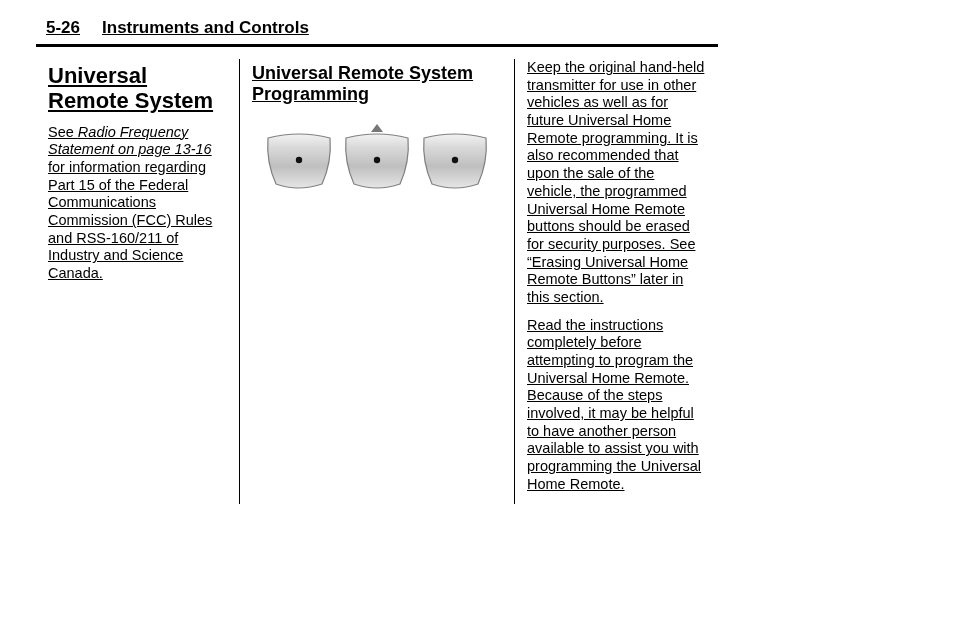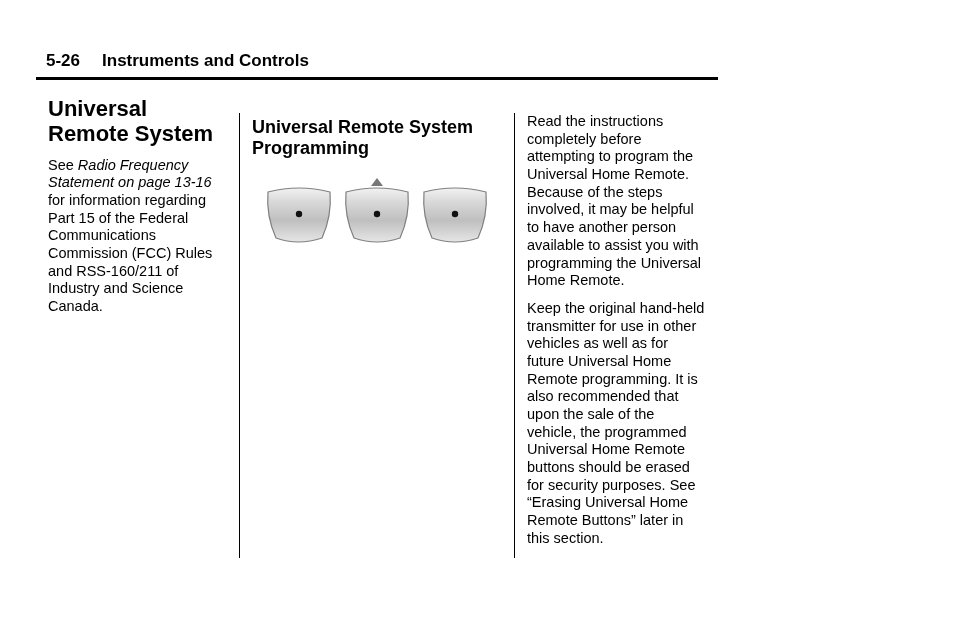--- a/index.html
+++ b/index.html
@@ -1,24 +1,24 @@
 <!DOCTYPE html>
 <html><head>
 <meta charset="utf-8">
 <style>
   * { box-sizing: border-box; margin: 0; padding: 0; }
   html, body { width: 954px; height: 638px; background: #fff; font-family: Arial, Helvetica, sans-serif; color: #000; }
-  .page { width: 754px; height: 638px; padding: 18px 36px 40px 36px; }
+  .page { width: 754px; height: 638px; padding: 18px 36px 40px 36px; text-decoration: underline; }
   .header-row { display: flex; align-items: baseline; gap: 22px; padding-left: 10px; }
   .page-num { font-weight: 700; font-size: 17px; }
-  .chapter { font-weight: 700; font-size: 17px; margin-top: 33px; }
+  .chapter { font-weight: 700; font-size: 17px; }
   .hr { height: 3px; background: #000; margin: 6px 0 12px 0; }
   .cols { display: flex; gap: 0; }
   .col { flex: 1; padding: 0 12px; display: flex; flex-direction: column; }
-  .col + .col { border-left: 1px solid #000; margin-top: 21px; }
+  .col + .col { border-left: 1px solid #000; }
   h1.section { font-size: 22px; font-weight: 700; line-height: 1.15; margin: 4px 0 10px 0; }
   h2.subsection { font-size: 18px; font-weight: 700; line-height: 1.15; margin: 4px 0 14px 0; }
   p { font-size: 14.5px; line-height: 1.22; margin-bottom: 10px; }
   .italic { font-style: italic; }
   .illus { display: flex; justify-content: center; margin: 0 0 10px 0; }
   .remote-svg { width: 250px; height: 80px; }
 </style>
 </head>
 <body>
 
@@ -63,18 +63,18 @@
 
           <circle cx="47" cy="42" r="3.2" fill="#111"></circle>
           <circle cx="125" cy="42" r="3.2" fill="#111"></circle>
           <circle cx="203" cy="42" r="3.2" fill="#111"></circle>
         </svg>
       </div>
 
     </div>
 
     <div class="col">
+      <p>Keep the original hand-held transmitter for use in other vehicles as well as for future Universal Home Remote programming. It is also recommended that upon the sale of the vehicle, the programmed Universal Home Remote buttons should be erased for security purposes. See “Erasing Universal Home Remote Buttons” later in this section.</p>
       <p>Read the instructions completely before attempting to program the Universal Home Remote. Because of the steps involved, it may be helpful to have another person available to assist you with programming the Universal Home Remote.</p>
-      <p>Keep the original hand-held transmitter for use in other vehicles as well as for future Universal Home Remote programming. It is also recommended that upon the sale of the vehicle, the programmed Universal Home Remote buttons should be erased for security purposes. See “Erasing Universal Home Remote Buttons” later in this section.</p>
     </div>
 
   </div>
 </div>
 
 </body></html>

